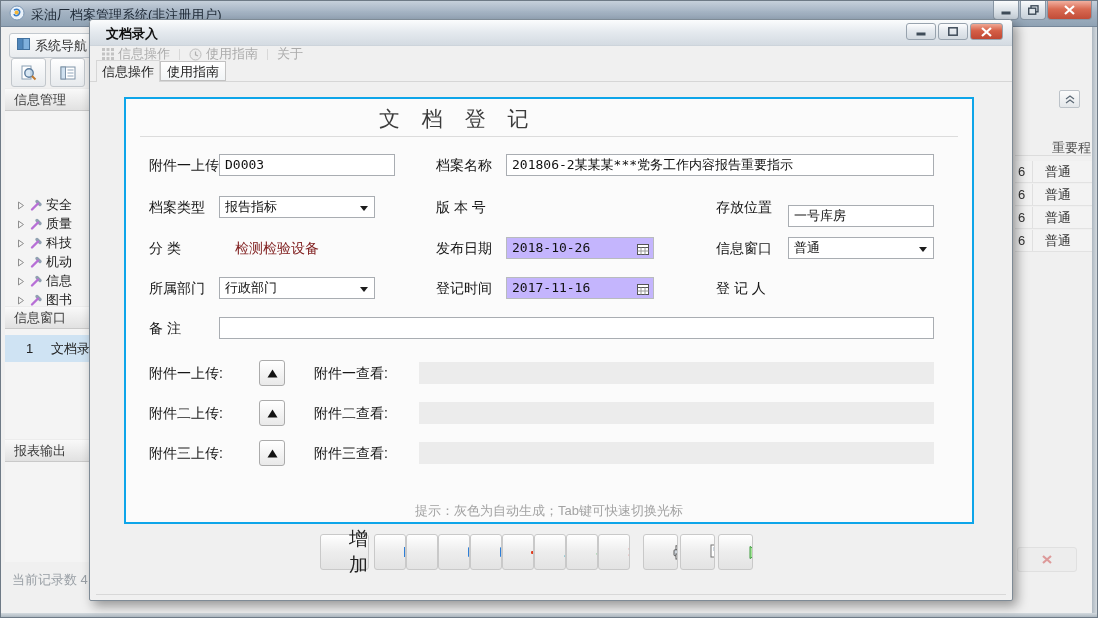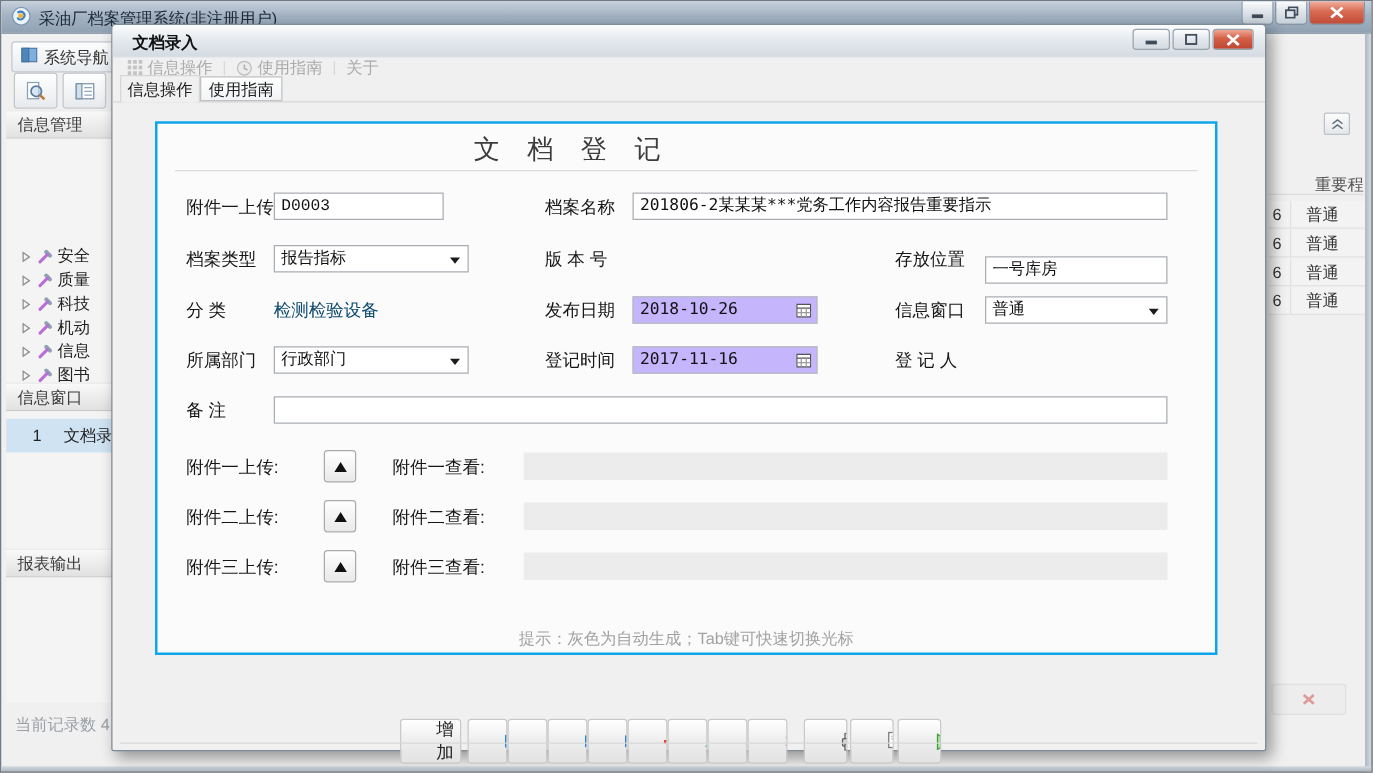--- a/index.html
+++ b/index.html
@@ -89,30 +89,30 @@
 
   .lbl { position:absolute; font-size:14px; color:#161616; line-height:22px; white-space:nowrap; }
   .field {
     position:absolute; height:22px; background:#fff; border:1px solid #a9adb2;
     font-family:"DejaVu Sans Mono",monospace; font-size:13px; line-height:20px; padding:0 5px;
     white-space:nowrap; overflow:hidden; color:#111;
   }
   .field.gray { background:#c4b5fd; border-color:#b8bbbe; }
   .combo .arrow { position:absolute; right:6px; top:9px; width:0; height:0; border-left:4px solid transparent; border-right:4px solid transparent; border-top:5px solid #1c1c1c; }
   .cal-ico { position:absolute; right:4px; top:4px; }
-  .static-val { position:absolute; font-size:14px; color:#0c4a6e; line-height:22px; white-space:nowrap; }
+  .static-val { position:absolute; font-size:14px; color:#7f1d1d; line-height:22px; white-space:nowrap;margin-left:16px; }
   .att-strip { position:absolute; height:22px; background:#ececec; }
   .up-btn { position:absolute; width:26px; height:26px; background:linear-gradient(#ffffff,#e9e9e9); border:1px solid #ababab; border-radius:3px; display:flex; align-items:center; justify-content:center; }
   .hint { position:absolute; left:0; right:0; top:403px; text-align:center; font-size:13px; color:#a2a2a2; }
 
   .dlg-bottom-line { position:absolute; left:6px; right:6px; top:574px; height:1px; background:#d8d8d8; }
   .tbtn {
-    position:absolute; top:555px; height:36px;
+    position:absolute; top:514px; height:36px;
     background:linear-gradient(#ffffff,#ededed 50%,#e3e3e3); border:1px solid #c9c9c9; border-radius:3px;
-    display:flex; align-items:center; justify-content:center; font-size:14px; color:#222;padding-left:28px;
+    display:flex; align-items:center; justify-content:center; font-size:19px; color:#222;padding-left:28px;
   }
 </style>
 </head>
 <body>
 
 <div id="root">
 
   <div class="main-titlebar abs">
     <span class="app-ico">
       <svg width="16" height="16">
@@ -323,21 +323,21 @@
 
     <div class="tab-line"></div>
     <div class="tab tab-active">信息操作</div>
     <div class="tab tab-inactive">使用指南</div>
 
     <div class="panel">
       <div class="panel-title">文 档 登 记</div>
       <div class="panel-hr"></div>
 
       <span class="lbl" style="left:23px;top:55px;">附件一上传</span>
-      <div class="field" style="left:93px;top:55px;width:136px;font-family:Liberation Mono, monospace;">
+      <div class="field" style="left:93px;top:55px;width:176px;">
         <span>D0003</span>
       </div>
       <span class="lbl" style="left:310px;top:55px;">档案名称</span>
       <div class="field" style="left:380px;top:55px;width:428px;">
         <span>201806-2某某某***党务工作内容报告重要指示</span>
       </div>
 
       <span class="lbl" style="left:23px;top:97px;">档案类型</span>
       <div class="field combo" style="left:93px;top:97px;width:156px;">
         <span>报告指标</span>

